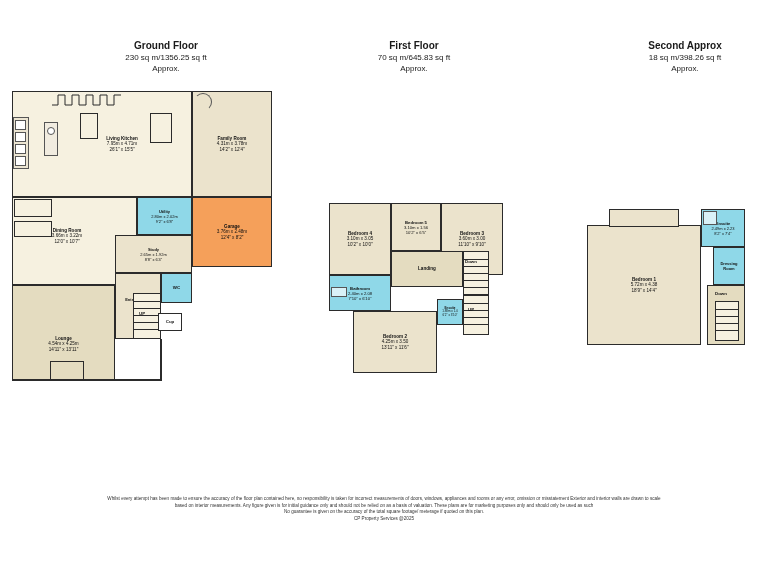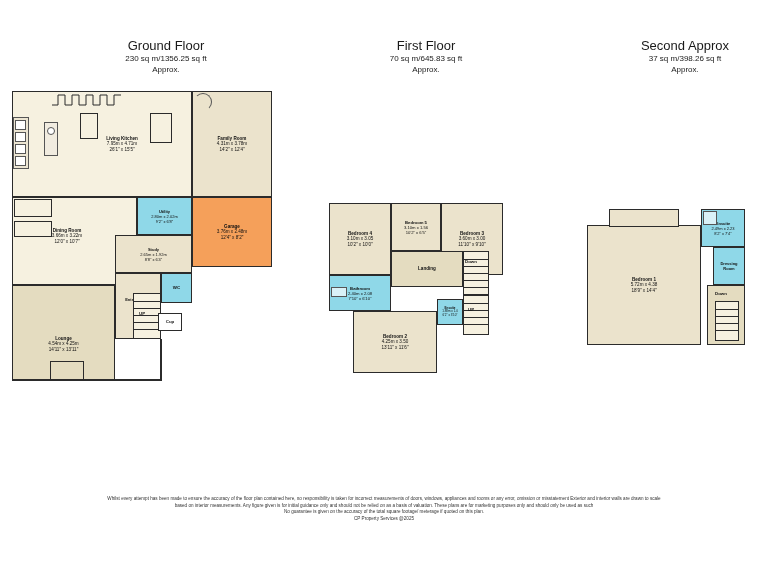--- a/index.html
+++ b/index.html
@@ -11,21 +11,21 @@
     position:relative;
     overflow:hidden;
   }
   .floor-title{
     position:absolute;
     text-align:center;
     font-size:8px;
     line-height:11px;
     color:#1a1a1a;
   }
-  .floor-title .name{font-weight:normal;font-size:13px;}
+  .floor-title .name{font-weight:bold;font-size:10px;}
   .plan{position:absolute;}
   .room{
     position:absolute;
     box-sizing:border-box;
     border:1.5px solid #2b2b2b;
     display:flex;
     align-items:center;
     justify-content:center;
     text-align:center;
   }
@@ -72,29 +72,29 @@
 </style>
 </head>
 <body>
 
 <div class="floor-title" style="left:66px;top:40px;width:200px;">
   <span class="name">Ground Floor</span><br>
   <span>230 sq m/1356.25 sq ft</span><br>
   <span>Approx.</span>
 </div>
 
-<div class="floor-title" style="left:326px;top:40px;width:200px;">
+<div class="floor-title" style="left:314px;top:40px;width:200px;">
   <span class="name">First Floor</span><br>
   <span>70 sq m/645.83 sq ft</span><br>
   <span>Approx.</span>
 </div>
 
 <div class="floor-title" style="left:585px;top:40px;width:200px;">
   <span class="name">Second Approx</span><br>
-  <span>37 sq m/398.26 sq ft</span><br>
+  <span>18 sq m/398.26 sq ft</span><br>
   <span>Approx.</span>
 </div>
 
 <div class="plan" style="left:8px;top:85px;width:275px;height:310px;">
 
   <div class="room cream" style="left:4px;top:6px;width:180px;height:106px;">
     <div class="rm-label" style="margin-left:40px;">
       <span class="nm">Living Kitchen</span>
       <span>7.95m x 4.71m</span><br>
       <span>26'1" x 15'5"</span>

